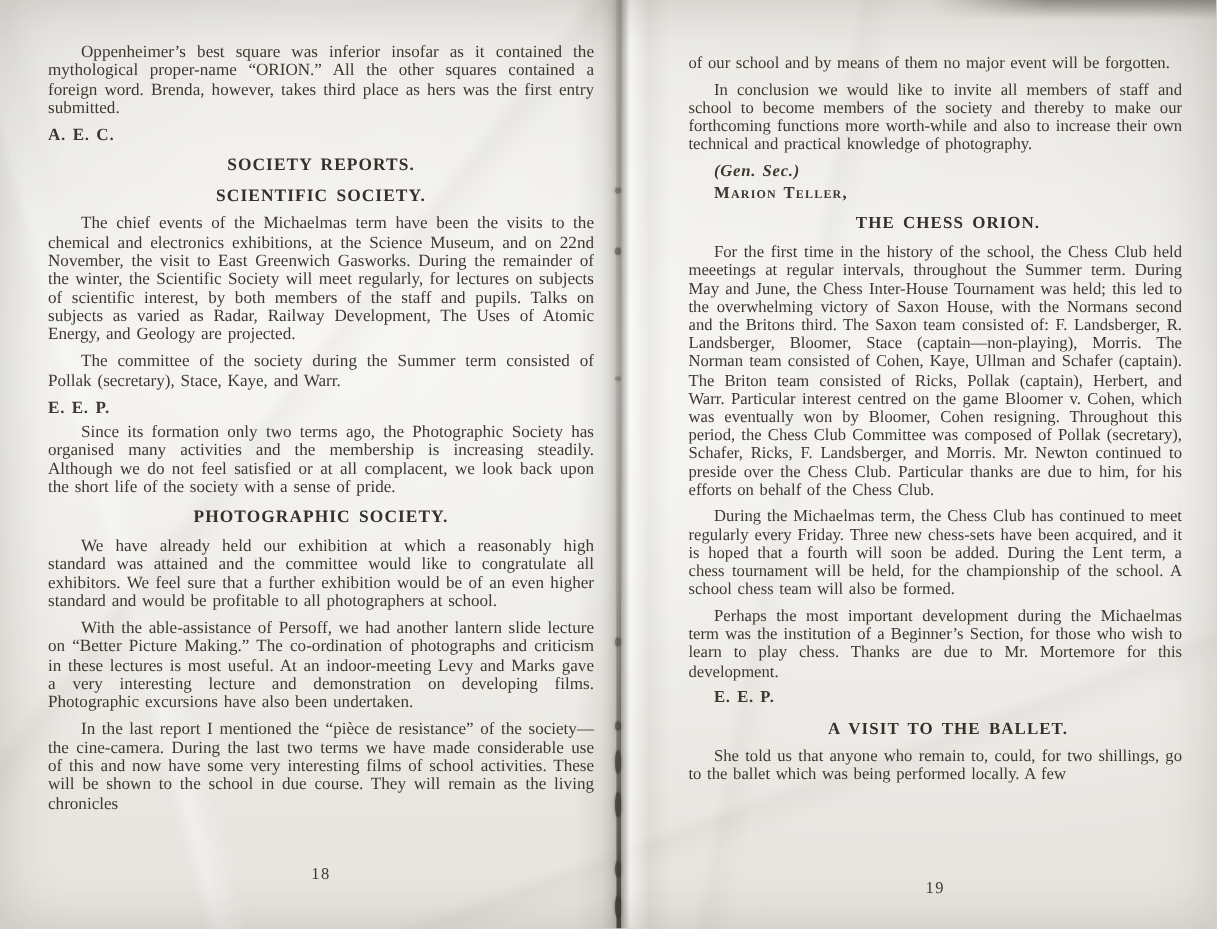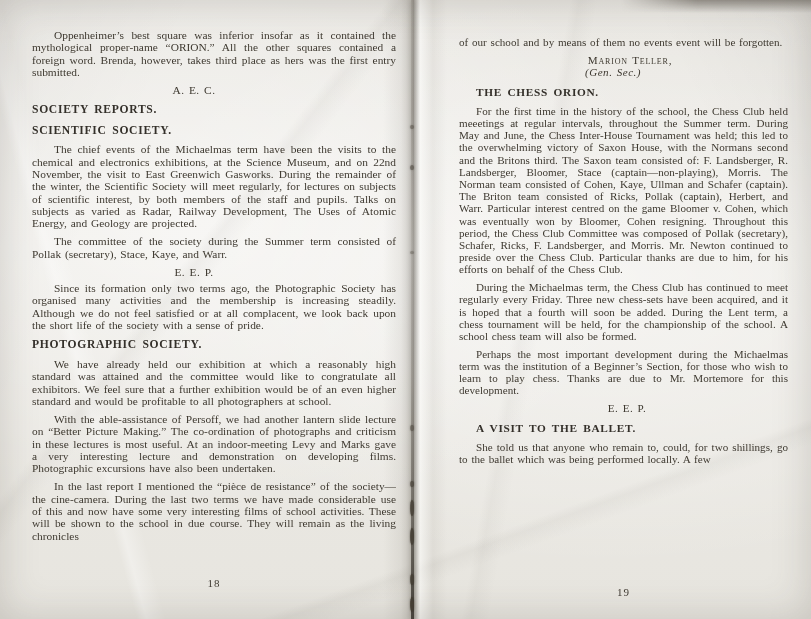--- a/index.html
+++ b/index.html
@@ -71,26 +71,26 @@
   
   .page{position:absolute;text-align:justify;}
   .page-left {left:32px; top:29px; width:364px; font-size:11.4px; line-height:12.35px;}
   .page-right{left:459px; top:36px; width:329px; font-size:11.1px; line-height:12.2px;}
 
   .para{margin:0 0 5.5px 0; text-indent:22px; word-spacing:1px;}
   .page-right .para{text-indent:17px;}
   .para.noindent{text-indent:0;}
 
   .heading{
-    font-weight:bold;letter-spacing:0.7px;word-spacing:2px;
+    text-align:center;font-weight:bold;letter-spacing:0.7px;word-spacing:2px;
     font-size:11.6px;color:#34302a;margin:8px 0 6.5px 0;text-indent:0;
   }
   .page-right .heading{font-size:11.3px;}
 
-  .sig{text-align:center;margin:1px 0 4px 0;text-indent:0;letter-spacing:0.5px;}
+  .sig{text-align:left;margin:1px 0 4px 0;text-indent:0;letter-spacing:0.5px;font-weight:bold;}
   .sig-left{padding-right:40px;}
   .sig-right{padding-right:10px;}
   .sig-name{font-variant:small-caps;letter-spacing:0.8px;padding-right:4px;margin:0;}
   .sig-role{font-style:italic;padding-right:38px;margin:0 0 3px 0;}
 
   .pagenum{
     position:absolute;text-align:center;font-size:11px;letter-spacing:1px;color:#403b33;
   }
   .pagenum-left {left:32px; top:577px; width:364px;}
   .pagenum-right{left:459px;top:586px; width:329px;}
@@ -124,23 +124,24 @@
     <p class="para sig sig-left">E. E. P.</p>
     <p class="para">Since its formation only two terms ago, the Photographic Society has organised many activities and the membership is increasing steadily.  Although we do not feel satisfied or at all complacent, we look back upon the short life of the society with a sense of pride.</p>
     <p class="para heading">PHOTOGRAPHIC SOCIETY.</p>
     <p class="para">We have already held our exhibition at which a reasonably high standard was attained and the committee would like to congratulate all exhibitors.  We feel sure that a further exhibition would be of an even higher standard and would be profitable to all photographers at school.</p>
     <p class="para">With the able-assistance of Persoff, we had another lantern slide lecture on “Better Picture Making.”  The co-ordination of photographs and criticism in these lectures is most useful.  At an indoor-meeting Levy and Marks gave a very interesting lecture and demonstration on developing films.  Photographic excursions have also been undertaken.</p>
     <p class="para">In the last report I mentioned the “pièce de resistance” of the society—the cine-camera.  During the last two terms we have made considerable use of this and now have some very interesting films of school activities.  These will be shown to the school in due course.  They will remain as the living chronicles</p>
   </div>
   <div class="pagenum pagenum-left">18</div>
 
   <div class="page page-right">
-    <p class="para noindent">of our school and by means of them no events event will be forgotten.</p>
+    <p class="para noindent">of our school and by means of them no major event will be forgotten.</p>
+    <p class="para">In conclusion we would like to invite all members of staff and school to become members of the society and thereby to make our forthcoming functions more worth-while and also to increase their own technical and practical knowledge of photography.</p>
+    <p class="para sig sig-right sig-role">(Gen. Sec.)</p>
     <p class="para sig sig-right sig-name">Marion Teller,</p>
-    <p class="para sig sig-right sig-role">(Gen. Sec.)</p>
     <p class="para heading">THE CHESS ORION.</p>
     <p class="para">For the first time in the history of the school, the Chess Club held meeetings at regular intervals, throughout the Summer term.  During May and June, the Chess Inter-House Tournament was held; this led to the overwhelming victory of Saxon House, with the Normans second and the Britons third.  The Saxon team consisted of: F. Landsberger, R. Landsberger, Bloomer, Stace (captain—non-playing), Morris.  The Norman team consisted of Cohen, Kaye, Ullman and Schafer (captain).  The Briton team consisted of Ricks, Pollak (captain), Herbert, and Warr.  Particular interest centred on the game Bloomer v. Cohen, which was eventually won by Bloomer, Cohen resigning.  Throughout this period, the Chess Club Committee was composed of Pollak (secretary), Schafer, Ricks, F. Landsberger, and Morris.  Mr. Newton continued to preside over the Chess Club.  Particular thanks are due to him, for his efforts on behalf of the Chess Club.</p>
     <p class="para">During the Michaelmas term, the Chess Club has continued to meet regularly every Friday.  Three new chess-sets have been acquired, and it is hoped that a fourth will soon be added.  During the Lent term, a chess tournament will be held, for the championship of the school.  A school chess team will also be formed.</p>
     <p class="para">Perhaps the most important development during the Michaelmas term was the institution of a Beginner’s Section, for those who wish to learn to play chess.  Thanks are due to Mr. Mortemore for this development.</p>
     <p class="para sig sig-right">E. E. P.</p>
     <p class="para heading">A VISIT TO THE BALLET.</p>
     <p class="para">She told us that anyone who remain to, could, for two shillings, go to the ballet which was being performed locally.  A few</p>
   </div>
   <div class="pagenum pagenum-right">19</div>
 

